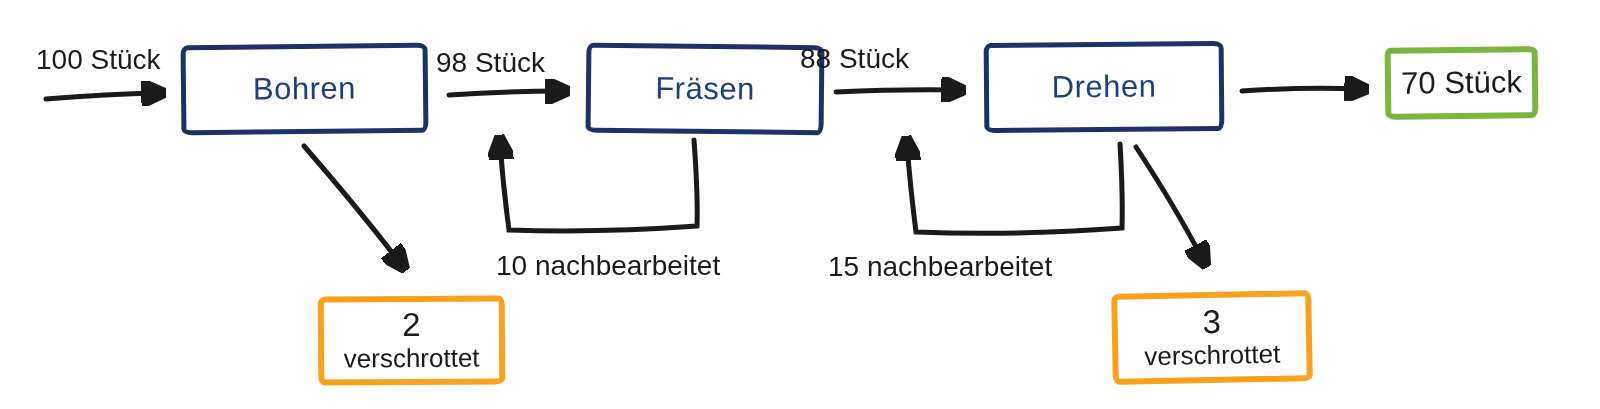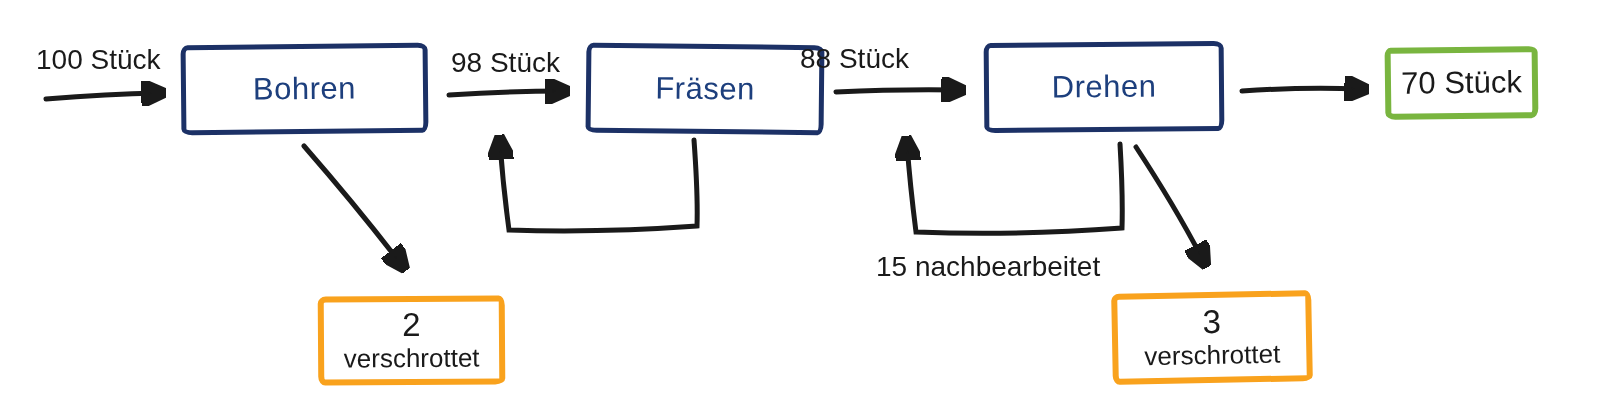--- a/index.html
+++ b/index.html
@@ -58,24 +58,24 @@
   .scrap.left{left:318px;top:296px;width:187px;height:89px;transform:rotate(-0.4deg);}
   .scrap.right{left:1112px;top:292px;width:200px;height:91px;transform:rotate(-1.1deg);}
 
   .lbl{
     position:absolute;
     font-size:28px;
     color:var(--ink);
     white-space:nowrap;
   }
   .lbl.l100{left:36px;top:44px;}
-  .lbl.l98{left:436px;top:47px;margin-left:15px;}
+  .lbl.l98{left:436px;top:47px;}
   .lbl.l88{left:800px;top:43px;}
   .lbl.l10{left:496px;top:250px;}
-  .lbl.l15{left:876px;top:251px;}
+  .lbl.l15{left:828px;top:251px;}
 </style>
 </head>
 <body>
 
 <div class="canvas">
 
   <svg class="arrow-layer" viewBox="0 0 1600 409">
     <defs>
       <marker id="ah" viewBox="0 0 12 12" refX="8" refY="6" markerWidth="25" markerHeight="25" markerUnits="userSpaceOnUse" orient="auto">
         <path d="M1,1.5 L11,6 L1,10.5 z" fill="#1a1a1a" stroke="none"></path>
@@ -106,20 +106,21 @@
   <div class="lbl l88">88 Stück</div>
 
   <div class="box process drehen">
     <span>Drehen</span>
   </div>
 
   <div class="box outbox">
     <span>70 Stück</span>
   </div>
 
+  <div class="lbl l10">10 nachbearbeitet</div>
 
   <div class="lbl l15">15 nachbearbeitet</div>
 
   <div class="box scrap left">
     <span class="val">2</span>
     <span class="sub">verschrottet</span>
   </div>
 
   <div class="box scrap right">
     <span class="val">3</span>

